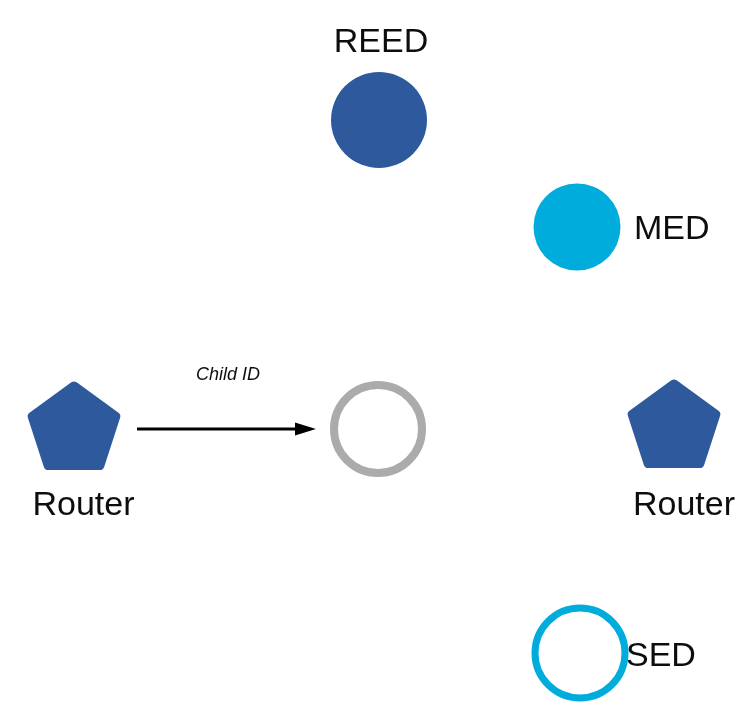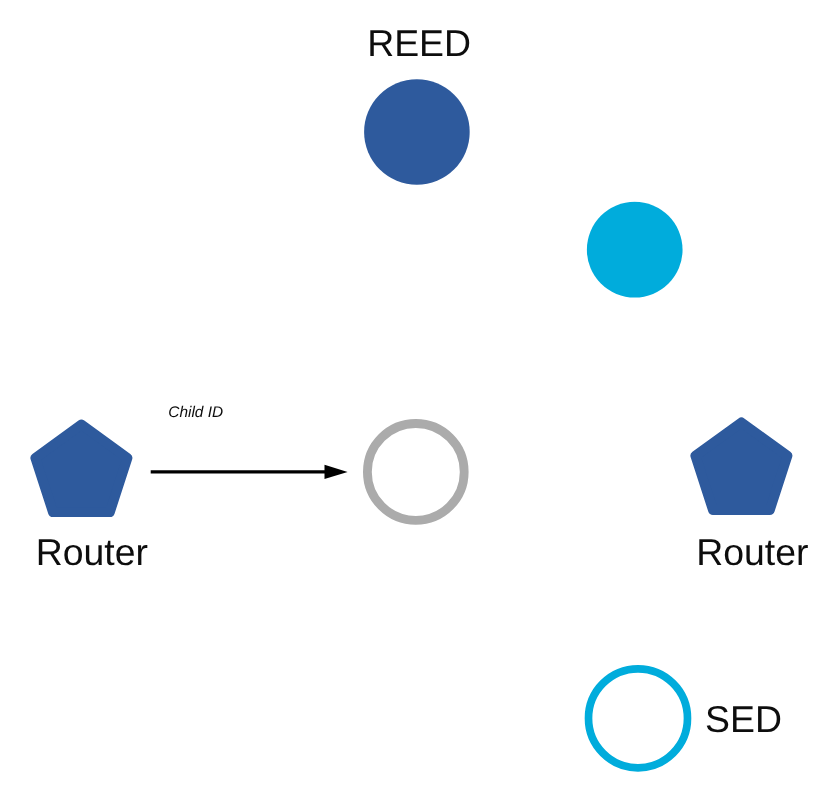--- a/index.html
+++ b/index.html
@@ -21,55 +21,57 @@
     font-size: 34px;
     line-height: 38px;
     font-weight: 400;
     color: #0d0d0d;
     white-space: nowrap;
   }
   .reed-label   { left: 306px; top: 21px;  width: 150px; text-align: center; }
   .med-label    { left: 634px; top: 208px; }
   .router-left-label  { left: 8px;   top: 484px; width: 151px; text-align: center; }
   .router-right-label { left: 609px; top: 484px; width: 150px; text-align: center; }
-  .sed-label    { left: 641px; top: 635px; }
+  .sed-label    { left: 626px; top: 635px; }
 
   .shape { position: absolute; display: block; }
   .reed-circle     { left: 330px; top: 71px;  }
   .med-circle      { left: 533px; top: 183px; }
   .joining-circle  { left: 329px; top: 380px; }
   .sed-circle      { left: 531px; top: 604px; }
   .pentagon-left   { left: 24px;  top: 378px; }
   .pentagon-right  { left: 624px; top: 376px; }
   .arrow-svg       { left: 134px; top: 419px; }
 
   .arrow-label {
     position: absolute;
     left: 153px;
     top: 360px;
     width: 150px;
+    text-align: center;
     font-style: italic;
-    font-size: 14px;
+    font-size: 18px;
     line-height: 28px;
     color: #0d0d0d;
   }
 </style>
 </head>
 <body>
 
 <div class="canvas">
 
   <div class="node-label reed-label">REED</div>
   <svg class="shape reed-circle" width="98" height="98" viewBox="0 0 98 98">
     <circle cx="49" cy="49" r="48" fill="#2E5A9D"></circle>
   </svg>
 
   <svg class="shape med-circle" width="88" height="88" viewBox="0 0 88 88">
     <circle cx="44" cy="44" r="43.5" fill="#00ACDC"></circle>
   </svg>
+  <div class="node-label med-label">MED</div>
 
   <svg class="shape pentagon-left" width="100" height="96" viewBox="0 0 100 96">
     <polygon points="50,8 91.85,38.4 75.86,87.6 24.14,87.6 8.15,38.4" stroke-width="9" stroke-linejoin="round" fill="#2E5A9D" stroke="#2E5A9D"></polygon>
   </svg>
   <div class="node-label router-left-label">Router</div>
 
   <div class="arrow-label">
     <div>Child ID</div>
   </div>
   <svg class="shape arrow-svg" width="190" height="20" viewBox="0 0 190 20">

